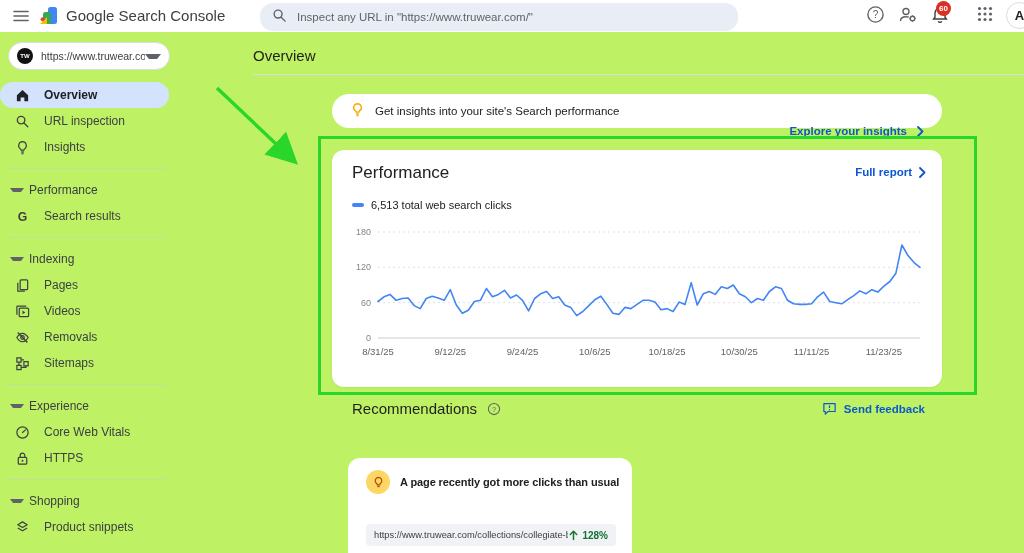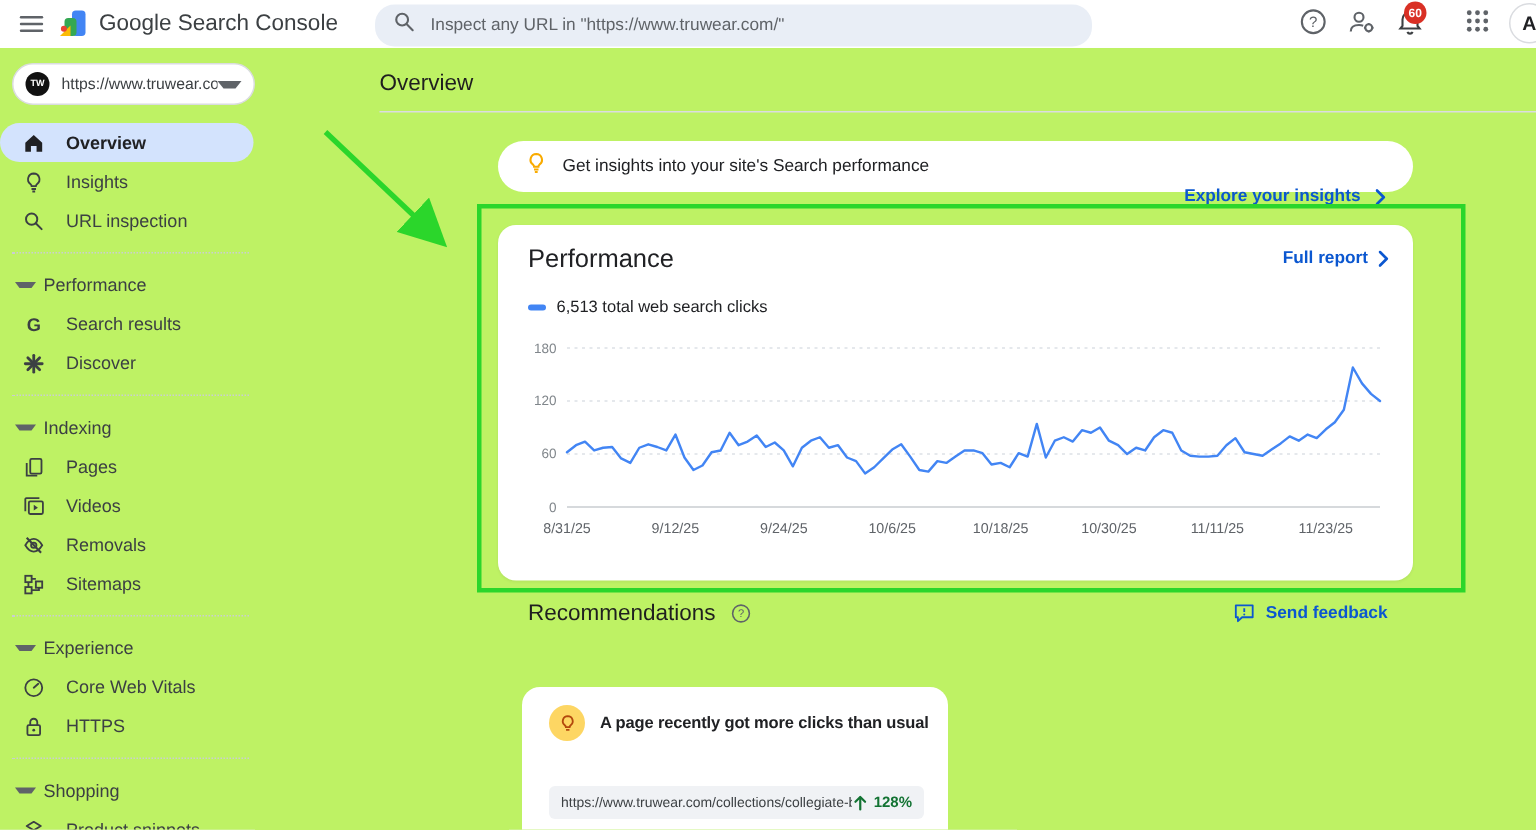--- a/index.html
+++ b/index.html
@@ -4,21 +4,21 @@
 <style>
   html,body{margin:0;padding:0;}
   body{font-family:"Liberation Sans",sans-serif;background:#eef1f6;-webkit-font-smoothing:antialiased;}
   .page{position:relative;width:1024px;height:553px;overflow:hidden;background:#bef264;}
 
   
   .topbar{position:absolute;top:0;left:0;width:1024px;height:32px;background:#fff;z-index:2;}
   .hamburger{position:absolute;left:12px;top:7px;width:18px;height:18px;cursor:pointer;}
   .gsc-logo{position:absolute;left:38px;top:5px;width:22px;height:22px;}
   .gsc-title{position:absolute;left:66px;top:7px;font-size:15px;color:#3c4043;white-space:nowrap;}
-  .searchbar{position:absolute;left:250px;top:3px;width:478px;height:28px;background:#e9eef6;border-radius:13px;display:flex;align-items:center;padding:0 12px;box-sizing:border-box;}
+  .searchbar{position:absolute;left:260px;top:3px;width:478px;height:28px;background:#e9eef6;border-radius:13px;display:flex;align-items:center;padding:0 12px;box-sizing:border-box;}
   .searchbar .ph{font-size:11.5px;color:#5f6368;margin-left:10px;white-space:nowrap;}
   .tb-icon{position:absolute;top:5px;width:20px;height:20px;cursor:pointer;}
   .badge{position:absolute;left:936px;top:1px;min-width:15px;height:15px;background:#d93025;color:#fff;font-size:8px;font-weight:bold;border-radius:8px;display:flex;align-items:center;justify-content:center;padding:0 2px;box-sizing:border-box;z-index:3;}
   .avatar{position:absolute;left:1006px;top:2px;width:27px;height:27px;border-radius:50%;background:#fff;border:1px solid #dadce0;display:flex;align-items:center;justify-content:center;font-size:13px;font-weight:bold;color:#202124;box-sizing:border-box;}
 
   
   .sidebar{position:absolute;left:0;top:32px;width:178px;z-index:1;}
   .prop-pill{margin:10px 0 0 8px;width:162px;height:28px;background:#fff;border:1px solid #dadce0;border-radius:14px;display:flex;align-items:center;padding:0 8px;box-sizing:border-box;cursor:pointer;}
   .prop-fav{width:16px;height:16px;border-radius:50%;background:#111;color:#fff;font-size:6px;font-weight:bold;display:flex;align-items:center;justify-content:center;flex:0 0 16px;}
   .prop-label{font-size:10.5px;color:#3c4043;margin-left:8px;white-space:nowrap;overflow:hidden;flex:1;}
@@ -159,61 +159,50 @@
       <div class="nav-item active">
         <span class="ic">
             <svg width="15" height="15" viewBox="0 0 16 16">
               <path d="M8 2.2 14 7.6V14h-4V10H6v4H2V7.6z" fill="#202124"></path>
             </svg>
           </span>
         <span class="lbl">Overview</span>
       </div>
       <div class="nav-item">
         <span class="ic">
+            <svg width="15" height="15" viewBox="0 0 16 16">
+              <circle cx="6.5" cy="6.5" r="4" fill="none" stroke="#3c4043" stroke-width="1.4"></circle>
+              <line x1="9.6" y1="9.6" x2="13.6" y2="13.6" stroke="#3c4043" stroke-width="1.4" stroke-linecap="round"></line>
+            </svg>
+          </span>
+        <span class="lbl">URL inspection</span>
+      </div>
+      <div class="nav-item">
+        <span class="ic">
             <svg width="15" height="15" viewBox="0 0 16 16" fill="none" stroke="#3c4043" stroke-width="1.3">
               <path d="M8 1.8a4.1 4.1 0 0 1 2.4 7.4c-.6.5-.9 1-.9 1.6H6.5c0-.6-.3-1.1-.9-1.6A4.1 4.1 0 0 1 8 1.8z"></path>
               <line x1="6.4" y1="12.8" x2="9.6" y2="12.8"></line>
               <line x1="7" y1="14.6" x2="9" y2="14.6"></line>
             </svg>
           </span>
         <span class="lbl">Insights</span>
-      </div>
-      <div class="nav-item">
-        <span class="ic">
-            <svg width="15" height="15" viewBox="0 0 16 16">
-              <circle cx="6.5" cy="6.5" r="4" fill="none" stroke="#3c4043" stroke-width="1.4"></circle>
-              <line x1="9.6" y1="9.6" x2="13.6" y2="13.6" stroke="#3c4043" stroke-width="1.4" stroke-linecap="round"></line>
-            </svg>
-          </span>
-        <span class="lbl">URL inspection</span>
       </div>
 
       <div class="nav-div"></div>
       <div class="sec-head">
         <span class="caret"></span>
         <span class="lbl">Performance</span>
       </div>
       <div class="nav-item">
         <span class="ic">
             <svg width="15" height="15" viewBox="0 0 16 16">
               <text x="8" y="12.5" text-anchor="middle" font-size="13" font-weight="bold" fill="#3c4043" font-family="Liberation Sans,sans-serif">G</text>
             </svg>
           </span>
         <span class="lbl">Search results</span>
-      </div>
-      <div class="nav-item">
-        <span class="ic">
-            <svg width="15" height="15" viewBox="0 0 16 16" stroke="#3c4043" stroke-width="2" stroke-linecap="round">
-              <line x1="8" y1="2" x2="8" y2="14"></line>
-              <line x1="2" y1="8" x2="14" y2="8"></line>
-              <line x1="3.8" y1="3.8" x2="12.2" y2="12.2"></line>
-              <line x1="12.2" y1="3.8" x2="3.8" y2="12.2"></line>
-            </svg>
-          </span>
-        <span class="lbl">Discover</span>
       </div>
 
       <div class="nav-div"></div>
       <div class="sec-head">
         <span class="caret"></span>
         <span class="lbl">Indexing</span>
       </div>
       <div class="nav-item">
         <span class="ic">
             <svg width="15" height="15" viewBox="0 0 16 16" fill="none" stroke="#3c4043" stroke-width="1.3">

